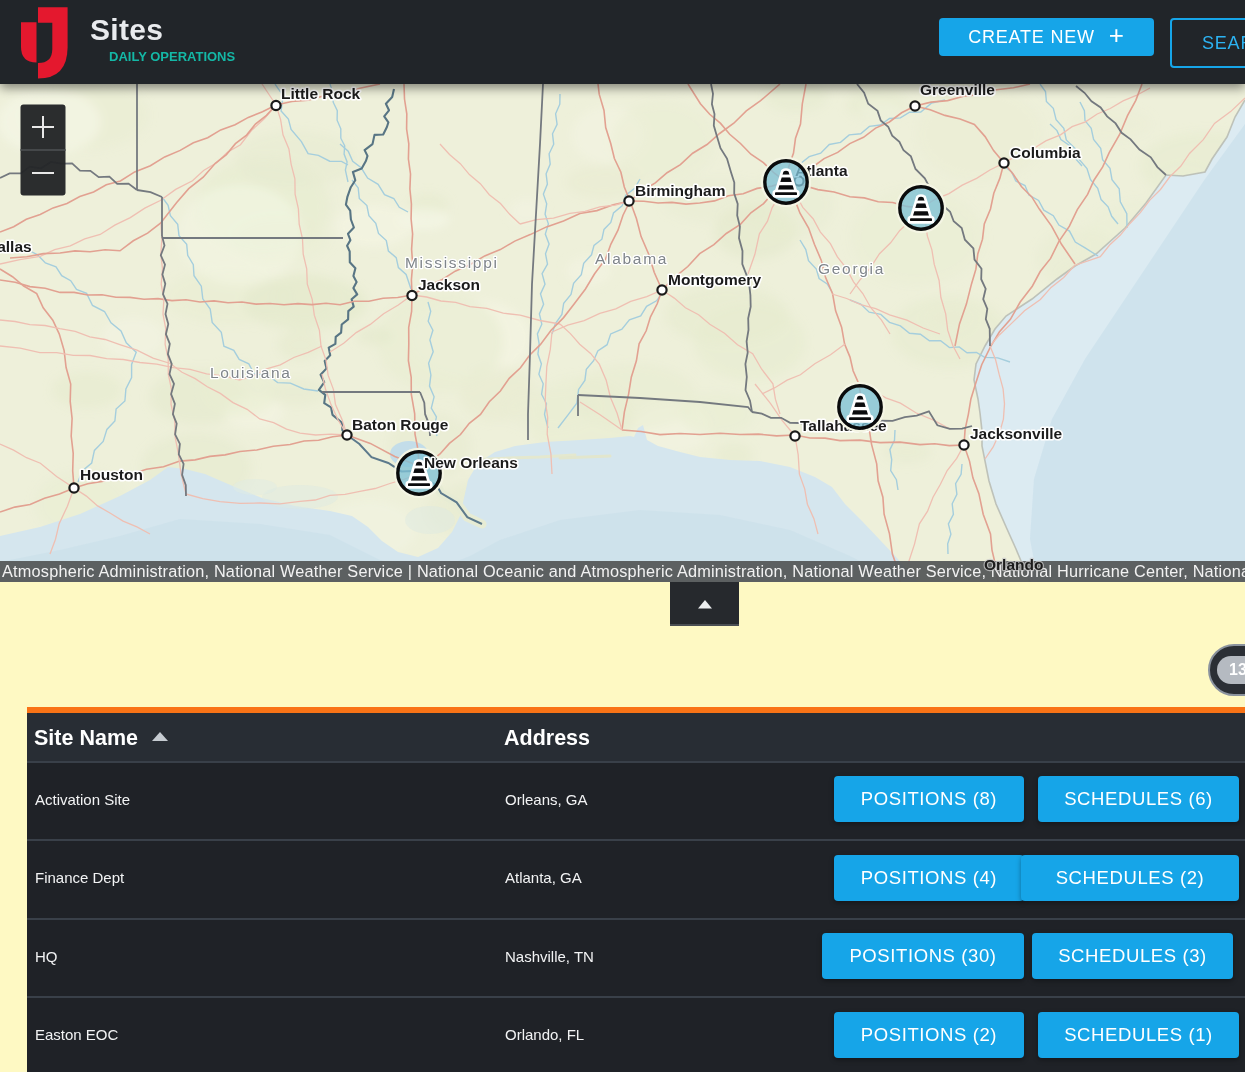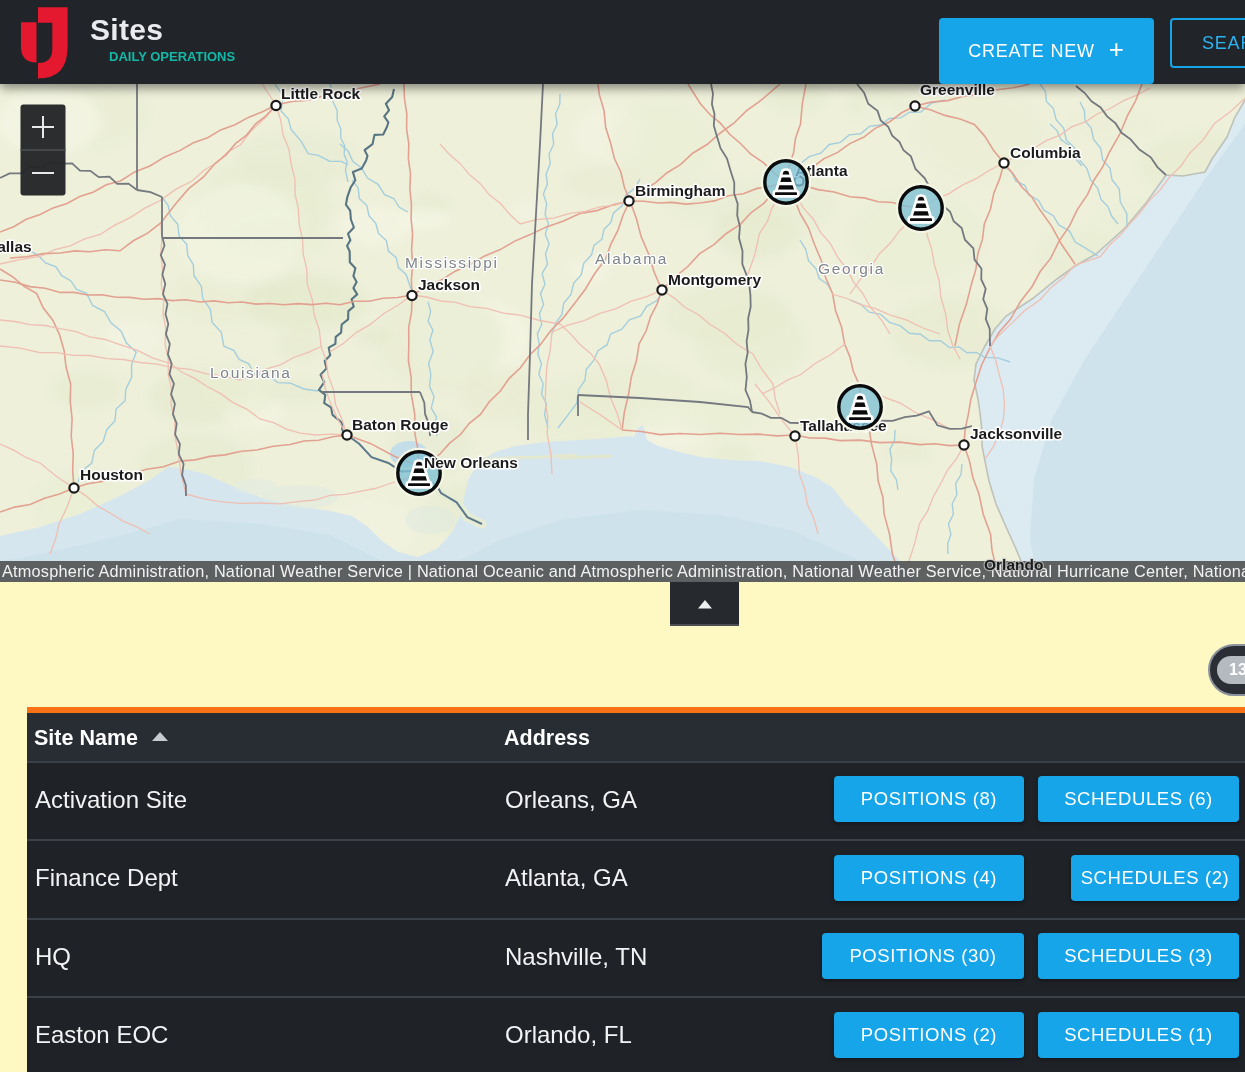--- a/index.html
+++ b/index.html
@@ -8,21 +8,21 @@
   #stage { position:relative; width:1245px; height:1072px; overflow:hidden; }
 
   
   #hdr { position:absolute; left:0; top:0; width:1245px; height:84px; background:#212529;
          box-shadow:0 4px 10px rgba(0,0,0,.45); z-index:30; }
   #logo { position:absolute; left:21px; top:5px; }
   #t1 { position:absolute; left:90px; top:13px; font-size:30px; font-weight:bold; color:#e9ebee; letter-spacing:.3px;}
   #t2 { position:absolute; left:109px; top:49px; font-size:13px; font-weight:bold; color:#14b8a6; letter-spacing:0px;}
   .btn-blue { position:absolute; background:#16a5e8; color:#fff; border-radius:4px;
       display:flex; align-items:center; justify-content:center; font-size:18px; letter-spacing:.8px; }
-  #bcreate { left:939px; top:18px; width:215px; height:66px; }
+  #bcreate { left:939px; top:18px; width:215px; height:38px; }
   #bcreate .plus { font-size:26px; font-weight:400; margin-left:14px; margin-top:-3px;}
   #bsearch { position:absolute; left:1170px; top:18px; width:160px; height:50px; border:2px solid #16a5e8;
       border-radius:4px; color:#2cb3f2; display:flex; align-items:center; justify-content:flex-start;
       padding-left:30px; font-size:18px; letter-spacing:.8px; background:transparent;}
 
   
   #map { position:absolute; left:0; top:84px; width:1245px; height:498px; background:#e5e5e5; }
 
   
   #panel { position:absolute; left:0; top:582px; width:1245px; height:490px; background:#fef9c3; }
@@ -32,21 +32,21 @@
   #pill { position:absolute; left:1208px; top:62px; width:80px; height:52px; border-radius:26px;
           background:#2b2f35; border:2px solid #8b939e; }
   #pill .inner { position:absolute; left:7px; top:10px; width:66px; height:28px; border-radius:14px;
           background:#b5bac1; color:#fff; font-size:16px; font-weight:bold; text-align:left; padding-left:12px; line-height:28px;}
 
   
   #tbl { position:absolute; left:27px; top:125px; width:1218px; }
   #thead { height:53.5px; background:#282d34; border-top:6px solid #f97316; position:relative; }
   .hcell { position:absolute; top:0; height:53.5px; line-height:51.5px; font-size:21.5px; font-weight:bold; color:#fff; }
   .row { height:78.6px; background:#1f2227; border-top:2px solid #394049; position:relative; }
-  .cell { position:absolute; top:0; height:77px; line-height:73px; font-size:24px; color:#f2f3f4; }
+  .cell { position:absolute; top:0; height:77px; line-height:73px; font-size:15px; color:#f2f3f4; }
   .rbtn { position:absolute; top:13.5px; height:46px; background:#16a5e8; border-radius:4px; color:#fff;
           font-size:18.5px; letter-spacing:.6px; display:flex; align-items:center; justify-content:center;
           box-shadow:0 2px 5px rgba(0,0,0,.35);margin-left:48px; }
   .caret { display:inline-block; width:0; height:0; border-left:8.5px solid transparent;
            border-right:8.5px solid transparent; border-bottom:9.5px solid #c6cbd1; margin-left:14px; margin-bottom:4px;}
 </style>
 </head>
 <body>
 <div id="stage">
 
@@ -349,27 +349,27 @@
       <div class="row">
         <div class="cell" style="left:8px;">Activation Site</div>
         <div class="cell" style="left:478px;">Orleans, GA</div>
         <div class="rbtn" style="right:221px; width:190px;">POSITIONS (8)</div>
         <div class="rbtn" style="right:6px; width:201px;">SCHEDULES (6)</div>
       </div>
       <div class="row">
         <div class="cell" style="left:8px;">Finance Dept</div>
         <div class="cell" style="left:478px;">Atlanta, GA</div>
         <div class="rbtn" style="right:221px; width:190px;">POSITIONS (4)</div>
-        <div class="rbtn" style="right:6px; width:168px;">SCHEDULES (2)</div>
+        <div class="rbtn" style="right:6px; width:218px;">SCHEDULES (2)</div>
       </div>
       <div class="row">
         <div class="cell" style="left:8px;">HQ</div>
         <div class="cell" style="left:478px;">Nashville, TN</div>
         <div class="rbtn" style="right:221px; width:202px;">POSITIONS (30)</div>
-        <div class="rbtn" style="right:6px; width:201px;">SCHEDULES (3)</div>
+        <div class="rbtn" style="right:12px; width:201px;">SCHEDULES (3)</div>
       </div>
       <div class="row">
         <div class="cell" style="left:8px;">Easton EOC</div>
         <div class="cell" style="left:478px;">Orlando, FL</div>
         <div class="rbtn" style="right:221px; width:190px;">POSITIONS (2)</div>
         <div class="rbtn" style="right:6px; width:201px;">SCHEDULES (1)</div>
       </div>
     </div>
   </div>
 

